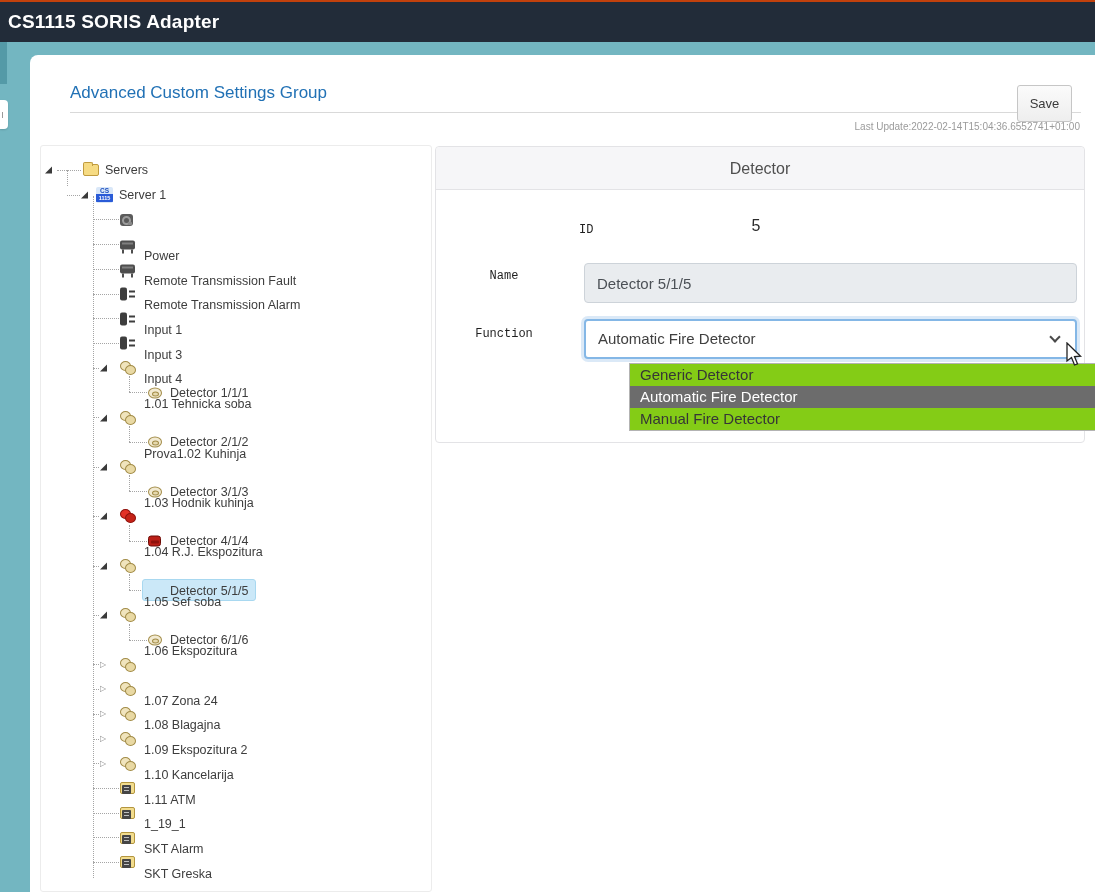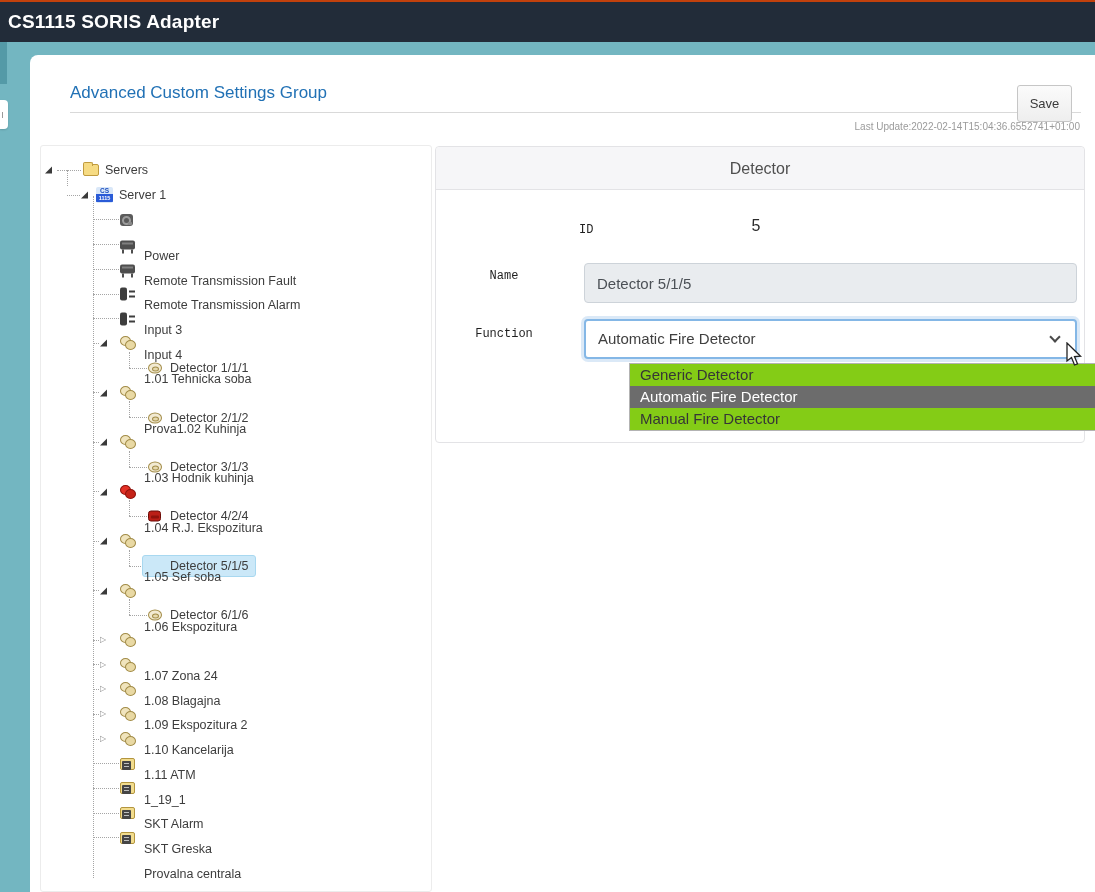--- a/index.html
+++ b/index.html
@@ -155,20 +155,25 @@
     <span class="label">Remote Transmission Fault</span>
   </div>
     <div class="trow lv2 no-exp">
 
     <span class="icon remote-transmission-icon"></span>
     <span class="label">Remote Transmission Alarm</span>
   </div>
     <div class="trow lv2 no-exp">
 
     <span class="icon input-icon"></span>
+    <span class="label">Input 1</span>
+  </div>
+    <div class="trow lv2 no-exp">
+
+    <span class="icon input-icon"></span>
     <span class="label">Input 3</span>
   </div>
     <div class="trow lv2 no-exp">
 
     <span class="icon input-icon"></span>
     <span class="label">Input 4</span>
   </div>
     <div class="trow lv2 has-exp">
     <span class="expander exp-open"></span>
     <span class="icon zone-icon"></span>
@@ -200,21 +205,21 @@
     <span class="label">Detector 3/1/3</span>
   </div>
     <div class="trow lv2 has-exp">
     <span class="expander exp-open"></span>
     <span class="icon zone-alarm-icon"></span>
     <span class="label">1.04 R.J. Ekspozitura</span>
   </div>
     <div class="trow lv3 no-exp">
 
     <span class="icon detector-alarm-icon"></span>
-    <span class="label">Detector 4/2/4</span>
+    <span class="label">Detector 4/1/4</span>
   </div>
     <div class="trow lv2 has-exp">
     <span class="expander exp-open"></span>
     <span class="icon zone-icon"></span>
     <span class="label">1.05 Sef soba</span>
   </div>
     <div class="trow lv3 no-exp selected">
       <div class="selbg"></div>
 
     <span class="icon detector-icon"></span>

